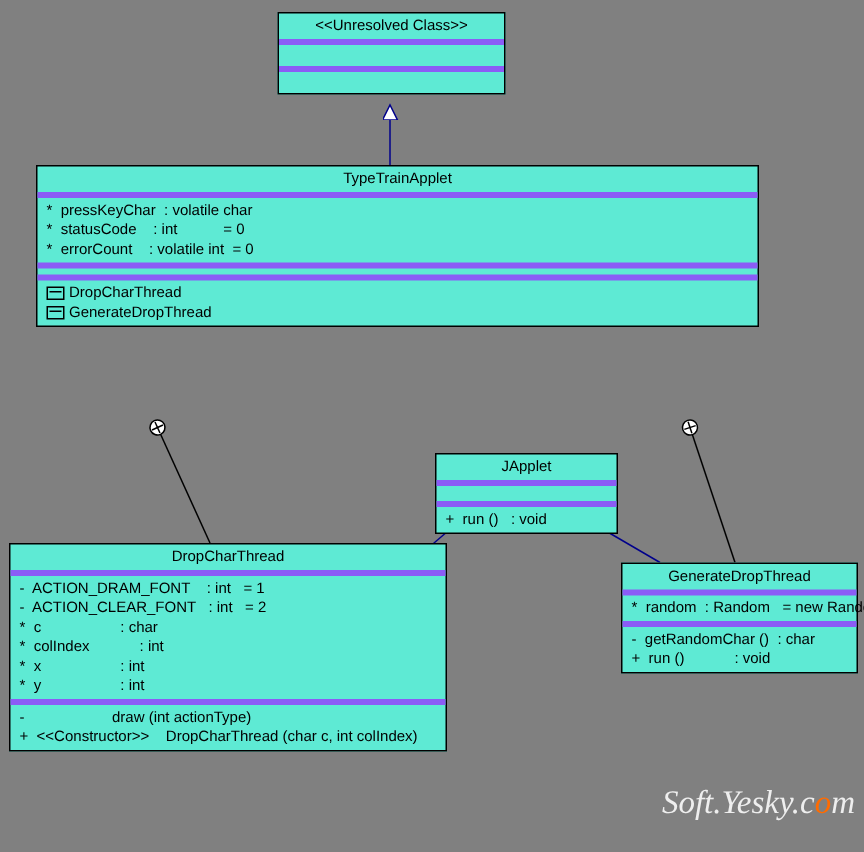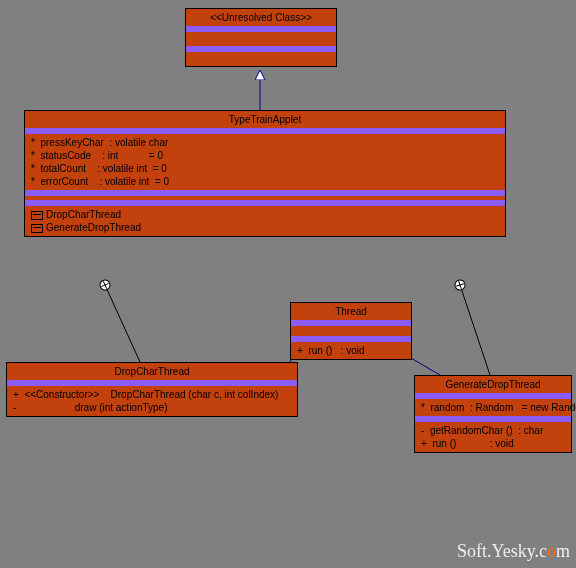--- a/index.html
+++ b/index.html
@@ -1,24 +1,24 @@
 <!DOCTYPE html>
 <html><head>
 <meta charset="utf-8">
 <style>
 body{margin:0;background:#808080;font-family:Arial,sans-serif;font-size:10px;width:576px;height:568px;position:relative}
-.cls{position:absolute;background:#c2410c;border:1px solid #000}
-.sec{border-top:6px solid #8b5cf6;padding:2px 4px}
+.cls{position:absolute;background:#5eead4;border:1px solid #000}
+.sec{border-top:4px solid #8b5cf6;padding:2px 4px}
 .sec:first-child{border-top:none}
 .title{text-align:center;padding:3px 4px}
 .row{white-space:pre;padding:0 2px;line-height:13px}
 .nest{display:inline-block;width:10px;height:7px;border:1px solid #000;margin-right:3px;vertical-align:middle;position:relative}
 .nest::before{content:"";position:absolute;top:2px;left:1px;right:1px;border-top:1px solid #000}
 svg.conn{position:absolute;top:0;left:0;width:576px;height:568px;pointer-events:none}
-.wm{position:absolute;right:6px;bottom:6px;font-family:Georgia,serif;font-size:18px;color:#eee}
+.wm{position:absolute;right:6px;bottom:20px;font-family:Georgia,serif;font-size:22px;font-style:italic;color:#eee}
 .wm .o{color:#ff6b00}
 </style>
 </head>
 <body>
 
 <svg class="conn">
   <defs>
     <marker id="tri" markerWidth="12" markerHeight="12" refX="10" refY="5" orient="auto">
       <path d="M0,0 L10,5 L0,10 Z" fill="#fff" stroke="#00008b"></path>
     </marker>
@@ -41,44 +41,51 @@
   </div>
   <div class="sec" style="height:10px"></div>
   <div class="sec" style="height:10px"></div>
 </div>
 
 <div class="cls" style="left:24px;top:110px;width:480px">
   <div class="sec title">TypeTrainApplet</div>
   <div class="sec">
     <div class="row">*  pressKeyChar  : volatile char</div>
     <div class="row">*  statusCode    : int           = 0</div>
-    <div class="row">*  totalCount    : volatile int  = 0</div>
     <div class="row">*  errorCount    : volatile int  = 0</div>
   </div>
   <div class="sec">
   </div>
   <div class="sec">
     <div class="row"><span class="nest"></span><span>DropCharThread</span></div>
     <div class="row"><span class="nest"></span><span>GenerateDropThread</span></div>
   </div>
 </div>
 
 <div class="cls" style="left:290px;top:302px;width:120px">
-  <div class="sec title">Thread</div>
+  <div class="sec title">JApplet</div>
   <div class="sec" style="height:6px"></div>
   <div class="sec">
     <div class="row">+  run ()   : void</div>
   </div>
 </div>
 
 <div class="cls" style="left:6px;top:362px;width:290px">
   <div class="sec title">DropCharThread</div>
   <div class="sec">
+    <div class="row">-  ACTION_DRAM_FONT    : int   = 1</div>
+    <div class="row">-  ACTION_CLEAR_FONT   : int   = 2</div>
+    <div class="row">*  c                   : char</div>
+    <div class="row">*  colIndex            : int</div>
+    <div class="row">*  x                   : int</div>
+    <div class="row">*  y                   : int</div>
+  </div>
+  <div class="sec">
+    <div class="row">-                     draw (int actionType)</div>
     <div class="row">+  &lt;&lt;Constructor&gt;&gt;    DropCharThread (char c, int colIndex)</div>
-    <div class="row">-                     draw (int actionType)</div>
   </div>
 </div>
 
 <div class="cls" style="left:414px;top:375px;width:156px">
   <div class="sec title">GenerateDropThread</div>
   <div class="sec">
     <div class="row">*  random  : Random   = new Random()</div>
   </div>
   <div class="sec">
     <div class="row">-  getRandomChar ()  : char</div>

